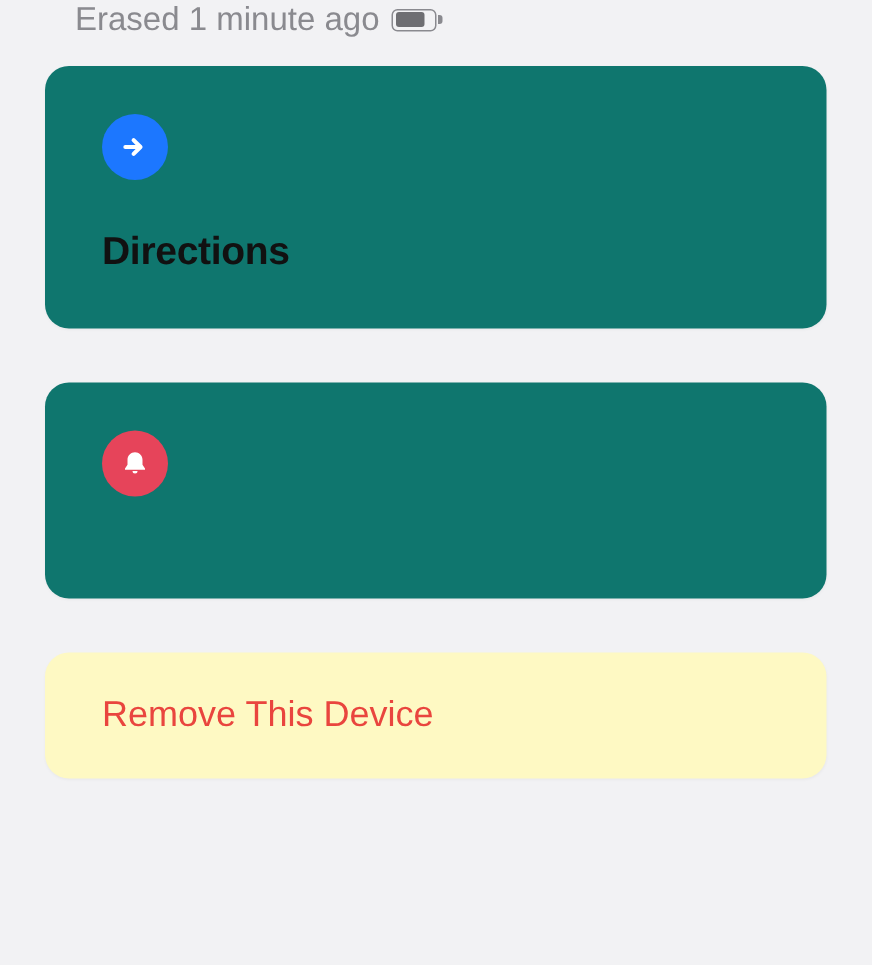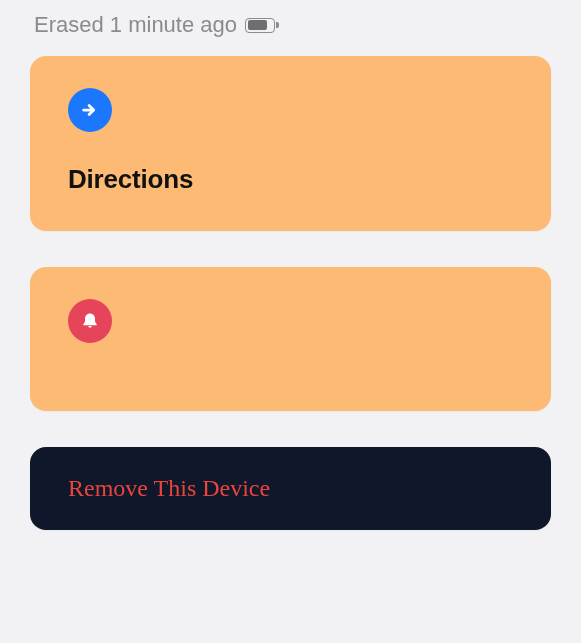--- a/index.html
+++ b/index.html
@@ -11,21 +11,22 @@
     overflow: hidden;
     position: relative;
   }
   .container {
     padding: 0 30px 20px 30px;
   }
   .status-row {
     display: flex;
     align-items: center;
     gap: 8px;
-    padding: 12px 4px 18px 4px;
+    padding: 0 4px 18px 4px;
+    margin-left: 16px;
   }
   .status-text {
     color: #8a8a8f;
     font-size: 22px;
     font-weight: 400;
   }
   .battery {
     display: inline-flex;
     align-items: center;
     position: relative;
@@ -47,21 +48,21 @@
     border-radius: 2px;
   }
   .battery-tip {
     width: 2.5px;
     height: 6px;
     background: #8a8a8f;
     border-radius: 0 2px 2px 0;
     margin-left: 1px;
   }
   .card {
-    background: #fdba74;
+    background: #0f766e;
     border-radius: 16px;
     box-shadow: 0 1px 2px rgba(0,0,0,0.04);
     margin-bottom: 36px;
     padding: 32px 38px 36px 38px;
     cursor: pointer;
   }
   .card-icon {
     width: 44px;
     height: 44px;
     border-radius: 50%;
@@ -72,26 +73,25 @@
   }
   .icon-blue { background: #1c77ff; }
   .icon-red  { background: #e6445a; }
   .card-title {
     font-size: 26px;
     font-weight: 700;
     color: #111;
     letter-spacing: -0.2px;
   }
   .remove-card {
-    background: #0f172a;
+    background: #fef9c3;
     border-radius: 16px;
     box-shadow: 0 1px 2px rgba(0,0,0,0.04);
     padding: 28px 38px;
     cursor: pointer;
-    font-family: Liberation Serif, serif;
   }
   .remove-text {
     color: #e9453e;
     font-size: 24px;
     font-weight: 400;
   }
 </style>
 </head>
 <body>
 

